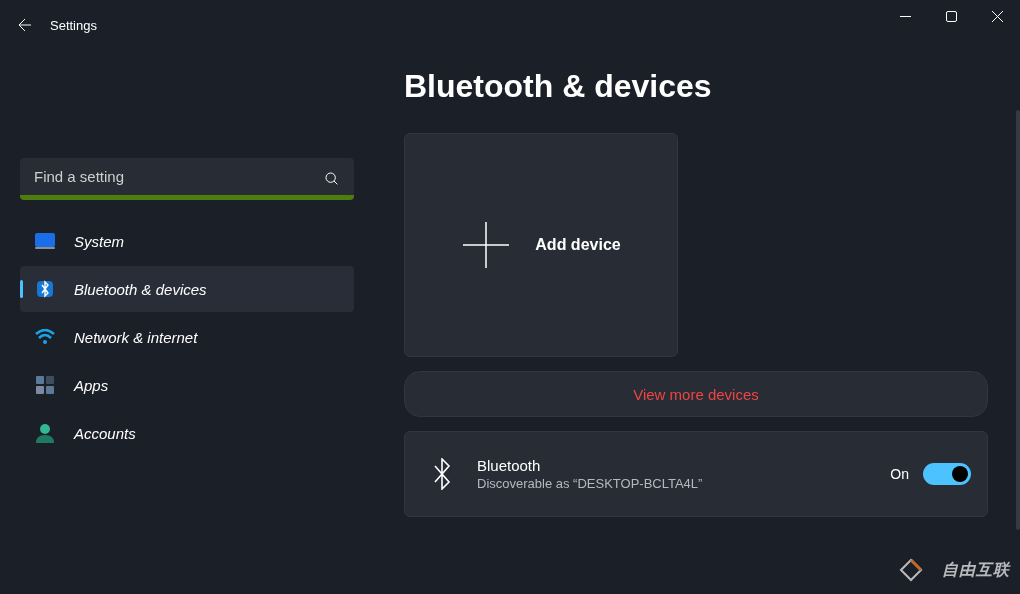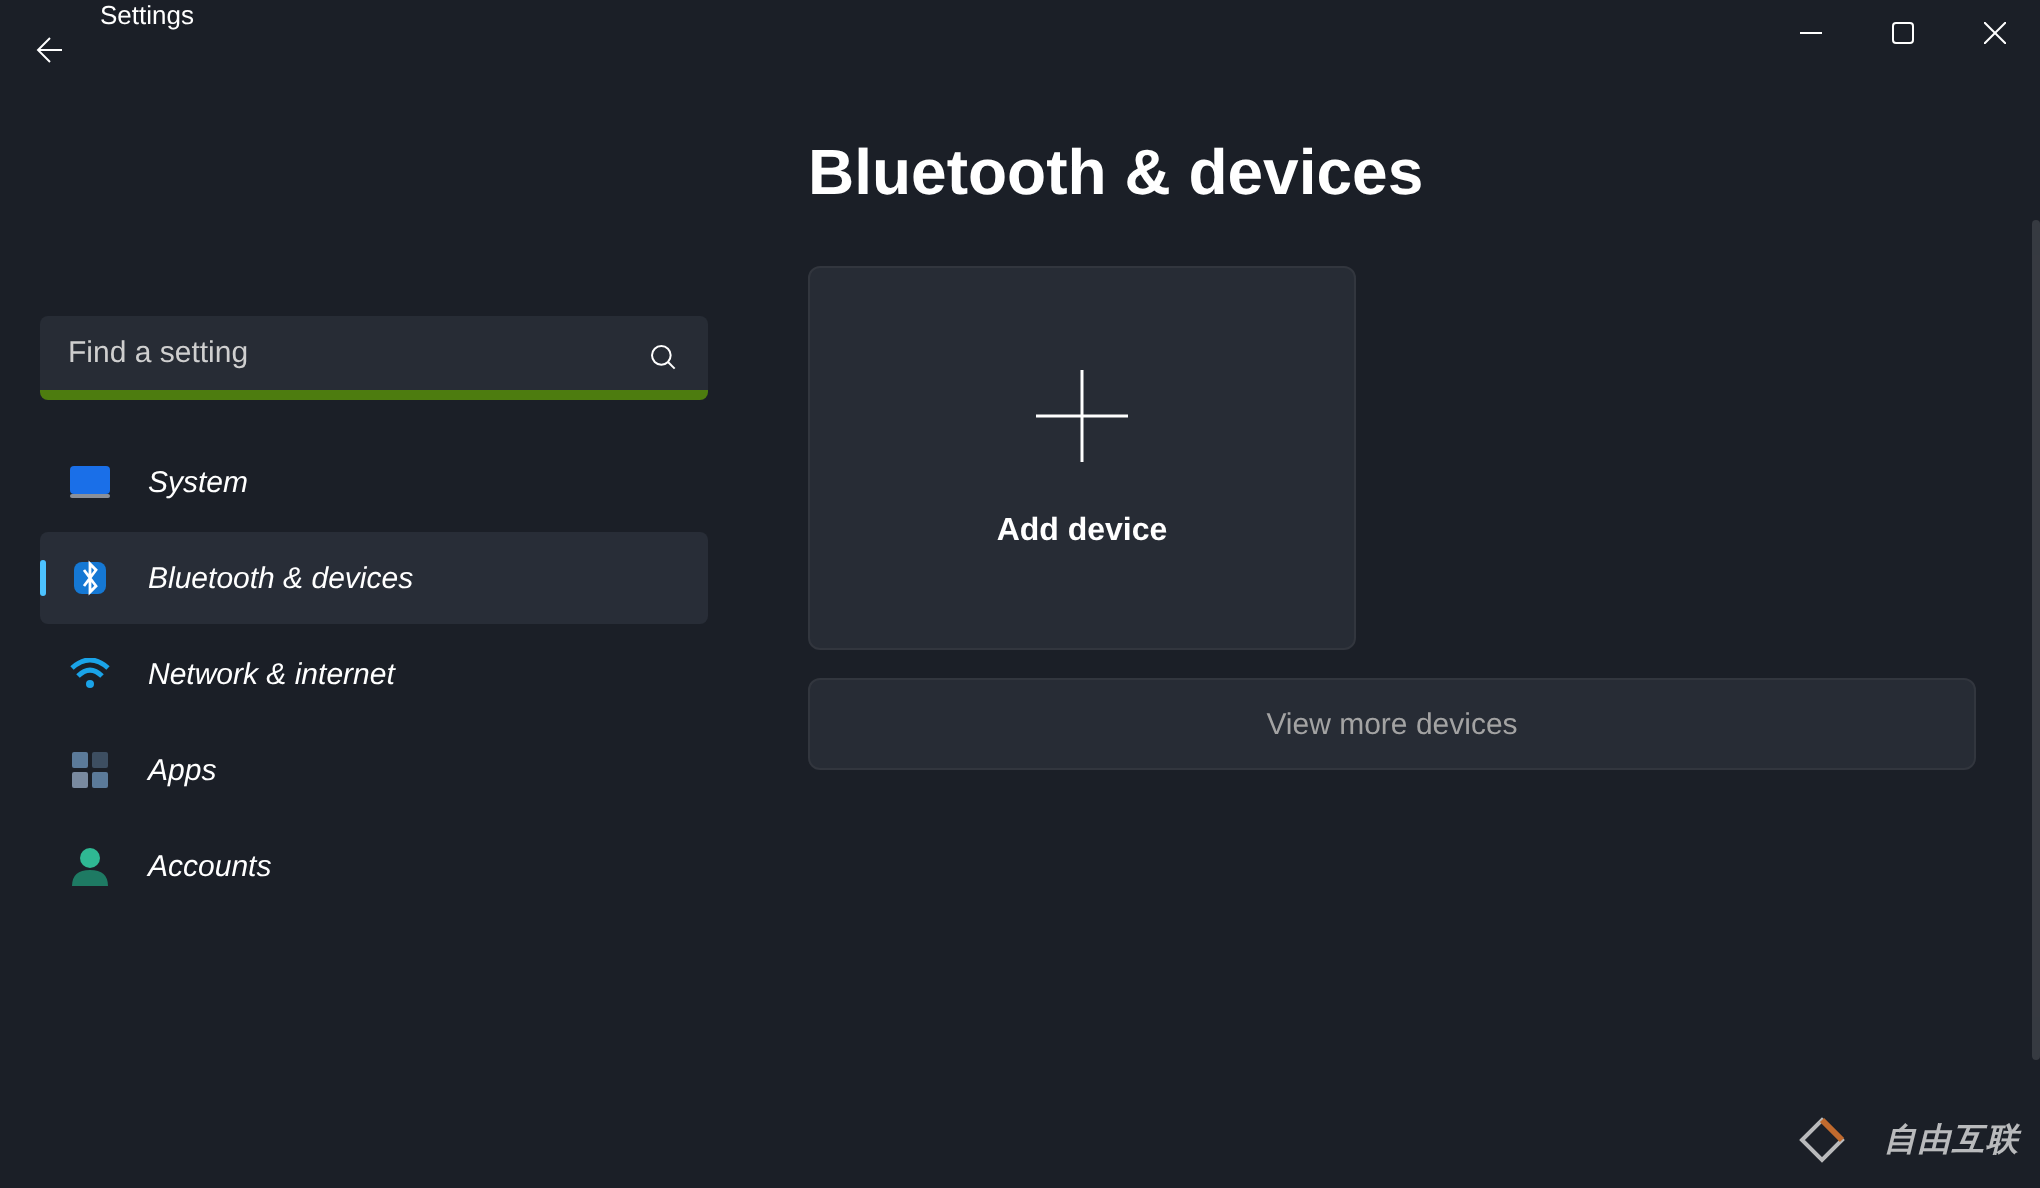--- a/index.html
+++ b/index.html
@@ -1,39 +1,39 @@
 <!DOCTYPE html>
 <html><head>
 <meta charset="utf-8">
 <style>
 * { margin: 0; padding: 0; box-sizing: border-box; font-family: "Segoe UI", -apple-system, sans-serif; }
 html, body { width: 1020px; height: 594px; overflow: hidden; background: #1b1f27; color: #fff; }
-.title-bar { height: 50px; display: flex; align-items: flex-start; position: relative; }
+.title-bar { height: 50px; display: flex; align-items: center; position: relative; }
 .back-btn { width: 50px; height: 50px; display: flex; align-items: center; justify-content: center; cursor: pointer; }
 .app-title { font-size: 13px; color: #fff; }
 .window-controls { position: absolute; right: 0; top: 0; display: flex; }
 .win-ctrl { width: 46px; height: 32px; display: flex; align-items: center; justify-content: center; cursor: pointer; }
 .body-area { display: flex; height: calc(594px - 50px); }
 .sidebar { width: 370px; padding: 0 16px 0 20px; display: flex; flex-direction: column; }
 .profile-area { height: 108px; }
 .search-wrap { position: relative; margin: 0 0 18px 0; }
 .search-input { width: 100%; height: 42px; background: #272c35; border: none; border-bottom: 5px solid #4d7c0f; border-radius: 4px; color: #cfcfcf; font-size: 15px; padding: 0 21px 0 14px; outline: none; }
 .search-input::placeholder { color: #cfcfcf; }
 .search-icon-btn { position: absolute; right: 10px; top: 9px; width: 24px; height: 24px; display: flex; align-items: center; justify-content: center; }
 .nav { display: flex; flex-direction: column; gap: 2px; }
 .nav-item { height: 46px; border-radius: 4px; display: flex; align-items: center; padding: 0 10px 0 14px; cursor: pointer; position: relative; font-size: 15px; font-style: italic; }
 .nav-item.active { background: #282d37; }
 .nav-item.active::before { content: ""; position: absolute; left: 0; top: 14px; width: 3px; height: 18px; background: #4cc2ff; border-radius: 2px; }
 .nav-icon { width: 22px; height: 22px; margin-right: 18px; display: flex; align-items: center; justify-content: center; }
 .main { flex: 1; padding: 18px 30px 0 34px; overflow: hidden; position: relative; }
 .page-title { font-size: 32px; font-weight: 600; margin-bottom: 28px; }
-.add-device-tile { width: 274px; height: 192px; background: #272c35; border: 1px solid #32363e; border-radius: 6px; display: flex; flex-direction: column; align-items: center; justify-content: center; gap: 24px; cursor: pointer; }
+.add-device-tile { width: 274px; height: 224px; background: #272c35; border: 1px solid #32363e; border-radius: 6px; display: flex; flex-direction: row; align-items: center; justify-content: center; gap: 24px; cursor: pointer; }
 .plus-icon { width: 50px; height: 50px; }
 .add-device-label { font-size: 16px; font-weight: 600; }
-.view-more { margin-top: 14px; width: 584px; height: 46px; background: #272c35; border: 1px solid #32363e; border-radius: 6px; display: flex; align-items: center; justify-content: center; color: #a3a3a3; font-size: 15px; cursor: pointer; }
+.view-more { margin-top: 14px; width: 584px; height: 46px; background: #272c35; border: 1px solid #32363e; border-radius: 16px; display: flex; align-items: center; justify-content: center; color: #ef4444; font-size: 15px; cursor: pointer; }
 .bt-card { margin-top: 14px; width: 584px; height: 86px; background: #272c35; border: 1px solid #32363e; border-radius: 6px; display: flex; align-items: center; padding: 0 16px 0 20px; }
 .bt-card-icon { width: 34px; height: 34px; display: flex; align-items: center; justify-content: center; margin-right: 18px; }
 .bt-text { flex: 1; display: flex; flex-direction: column; gap: 2px; }
 .bt-title { font-size: 15px; }
 .bt-sub { font-size: 13px; color: #b6b8bd; }
 .bt-state { font-size: 14px; margin-right: 14px; }
 .toggle { width: 48px; height: 22px; background: #4cc2ff; border-radius: 11px; position: relative; cursor: pointer; }
 .toggle-thumb { position: absolute; right: 3px; top: 3px; width: 16px; height: 16px; background: #000; border-radius: 50%; }
 .watermark { position: absolute; right: 10px; bottom: 10px; display: flex; align-items: center; gap: 17px; opacity: 0.78; pointer-events: none; }
 .watermark-text { font-size: 16px; font-weight: 700; font-style: italic; color: #e6e6e6; letter-spacing: 1px; }
@@ -142,20 +142,35 @@
           <line x1="25" y1="2" x2="25" y2="48"></line>
           <line x1="2" y1="25" x2="48" y2="25"></line>
         </svg>
       <div class="add-device-label">Add device</div>
     </div>
 
     <div class="view-more">
       <span>View more devices</span>
     </div>
 
+    <div class="bt-card">
+      <div class="bt-card-icon">
+        <svg width="24" height="32" viewBox="0 0 24 32" fill="none" stroke="#fff" stroke-width="1.6">
+            <path d="M5 8 L19 24 L12 31 L12 1 L19 8 L5 24"></path>
+          </svg>
+      </div>
+      <div class="bt-text">
+        <div class="bt-title">Bluetooth</div>
+        <div class="bt-sub">Discoverable as “DESKTOP-BCLTA4L”</div>
+      </div>
+      <div class="bt-state">On</div>
+      <div class="toggle">
+        <div class="toggle-thumb"></div>
+      </div>
+    </div>
 
     <div class="watermark">
       <svg width="28" height="28" viewBox="0 0 28 28">
           <path d="M4 14 L14 4 L24 14 L14 24 Z" fill="none" stroke="#e6e6e6" stroke-width="2"></path>
           <path d="M14 4 L24 14" stroke="#f08030" stroke-width="3"></path>
         </svg>
       <span class="watermark-text">自由互联</span>
     </div>
   </div>
 </div>

